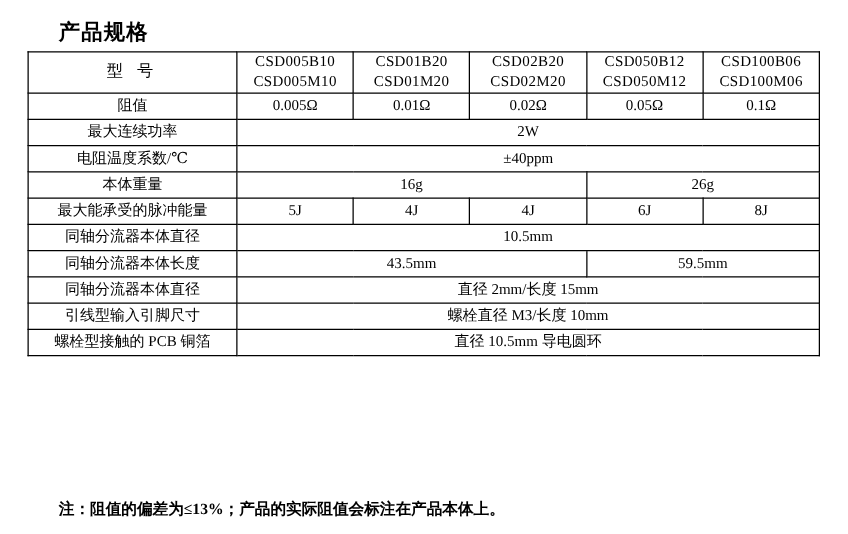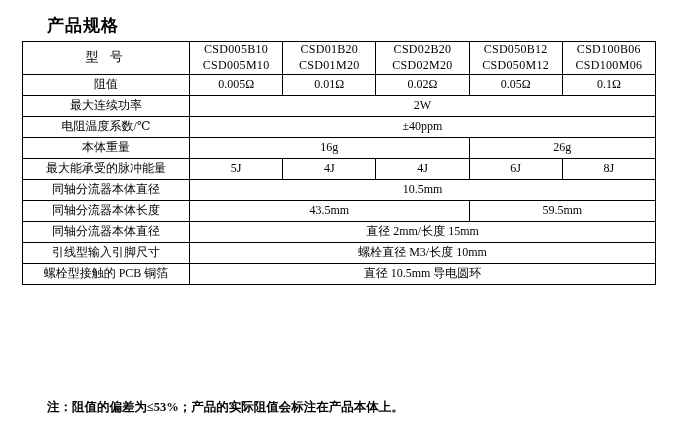--- a/index.html
+++ b/index.html
@@ -158,15 +158,15 @@
           <td class="label">引线型输入引脚尺寸</td>
           <td colspan="5">螺栓直径 M3/长度 10mm</td>
         </tr>
         <tr>
           <td class="label">螺栓型接触的 PCB 铜箔</td>
           <td colspan="5">直径 10.5mm 导电圆环</td>
         </tr>
       </tbody>
   </table>
 
-  <div class="note">注：阻值的偏差为≤53%；产品的实际阻值会标注在产品本体上。</div>
+  <div class="note">注：阻值的偏差为≤13%；产品的实际阻值会标注在产品本体上。</div>
 
 </div>
 
 </body></html>

